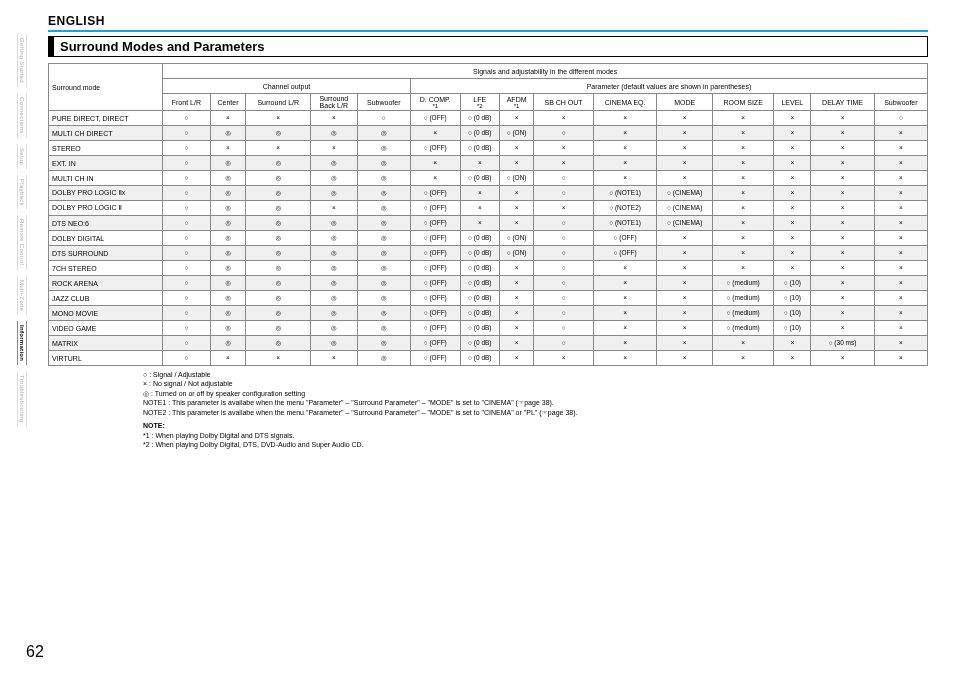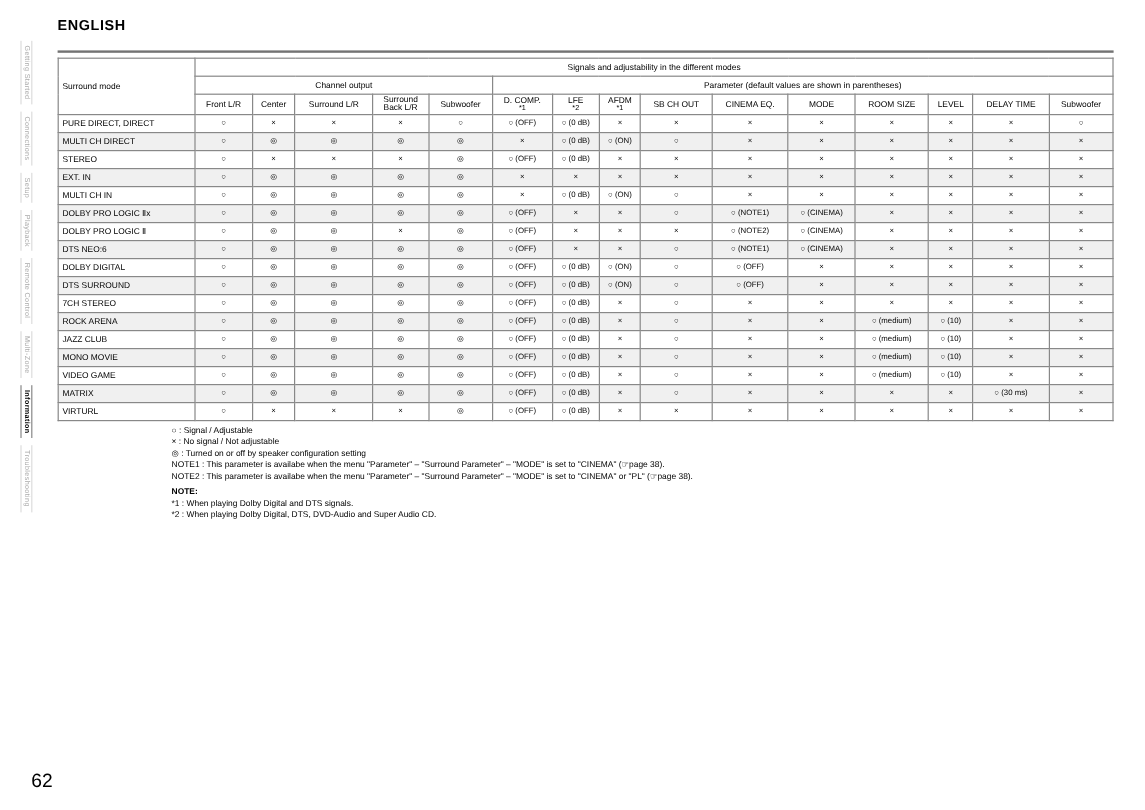--- a/index.html
+++ b/index.html
@@ -14,22 +14,22 @@
     width: 954px;
     height: 675px;
     box-sizing: border-box;
     padding: 14px 26px 14px 26px;
   }
   .lang {
     font-size: 12px;
     font-weight: bold;
     letter-spacing: 0.5px;
     margin: 0 0 4px 22px;
-    border-bottom: 2px solid #737373;
-    padding-bottom: 14px;
+    border-bottom: 2px solid #0ea5e9;
+    padding-bottom: 2px;
   }
   .sidebar {
     position: absolute;
     left: 14px;
     top: 34px;
     width: 16px;
     height: 430px;
     display: flex;
     flex-direction: column;
     align-items: center;
@@ -104,20 +104,21 @@
       <div class="tab">Connections</div>
       <div class="tab">Setup</div>
       <div class="tab">Playback</div>
       <div class="tab">Remote Control</div>
       <div class="tab">Multi-Zone</div>
       <div class="tab active">Information</div>
       <div class="tab">Troubleshooting</div>
     </div>
 
   <div class="content">
+    <div class="sec-title">Surround Modes and Parameters</div>
 
     <table class="grid">
       <thead>
         <tr>
           <th rowspan="3" class="left-col">Surround mode</th>
           <th colspan="15">Signals and adjustability in the different modes</th>
         </tr>
         <tr>
           <th colspan="5">Channel output</th>
           <th colspan="10">Parameter (default values are shown in parentheses)</th>

